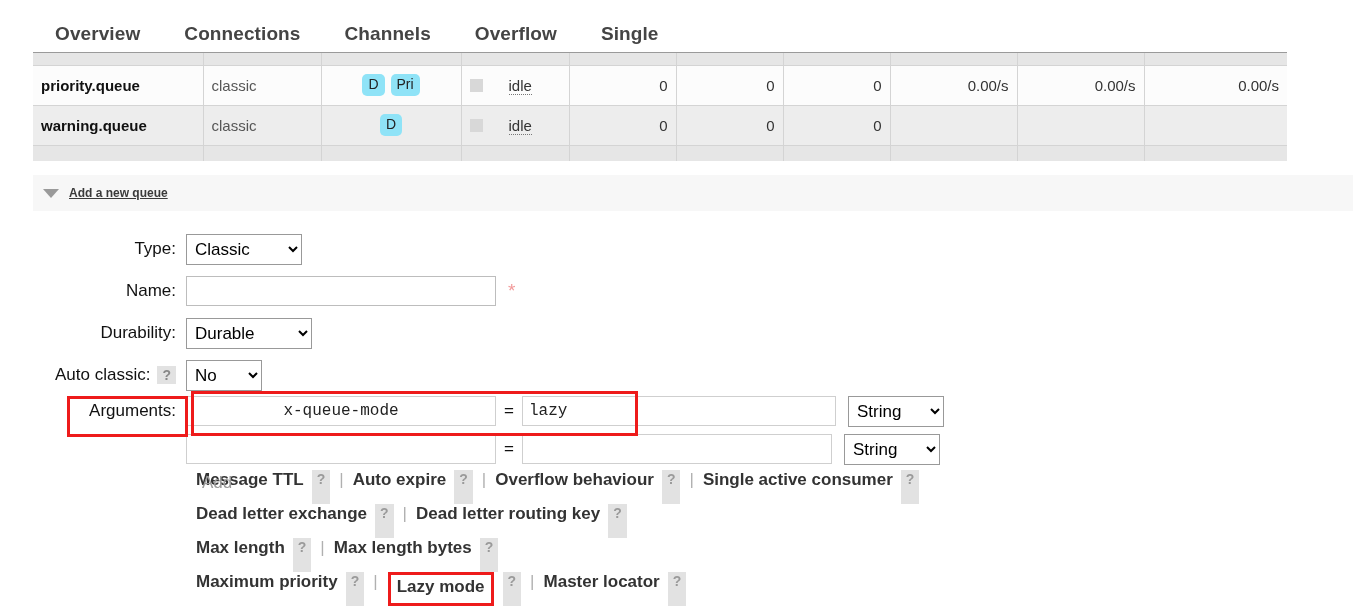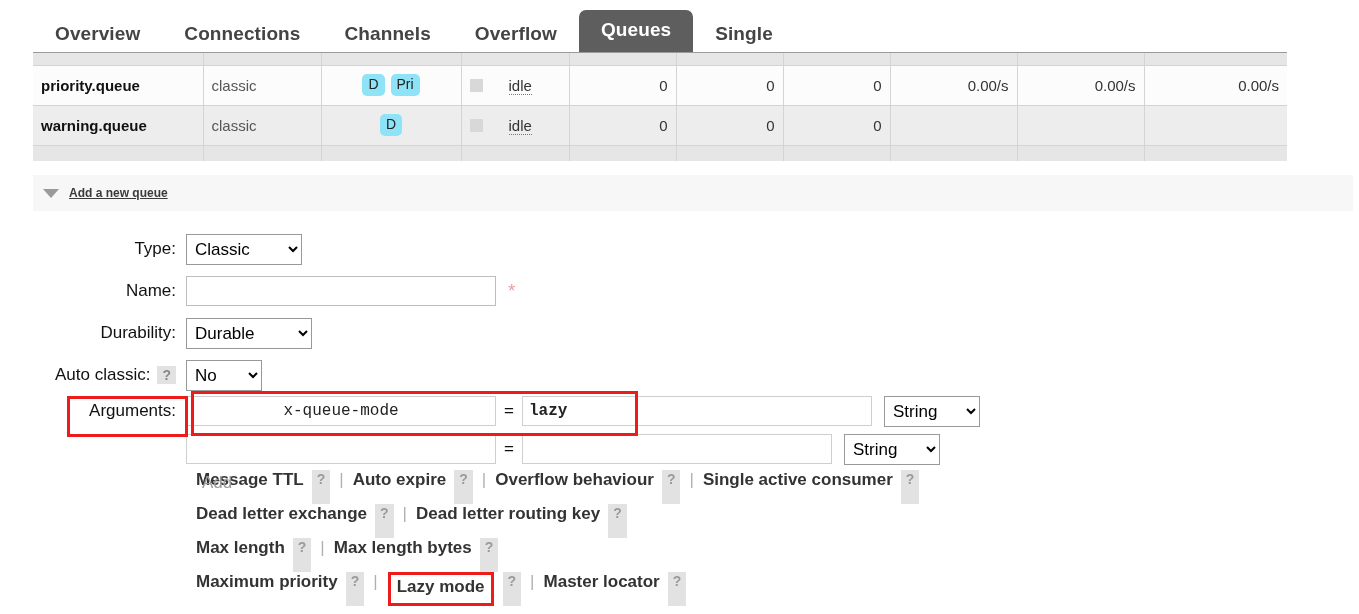--- a/index.html
+++ b/index.html
@@ -240,21 +240,20 @@
 </head>
 <body>
 
 <div class="page">
 
   <div class="nav">
     <div class="nav-tab">Overview</div>
     <div class="nav-tab">Connections</div>
     <div class="nav-tab">Channels</div>
     <div class="nav-tab">Overflow</div>
-    <div class="nav-tab active">Queues</div>
     <div class="nav-tab">Single</div>
   </div>
 
   <div class="table-wrap">
     <table class="queues">
       <colgroup>
         <col style="width:170px">
         <col style="width:118px">
         <col style="width:140px">
         <col style="width:108px">
@@ -368,21 +367,21 @@
   </div>
 
   <div class="args-block">
 
     <div class="arg-row">
       <div class="arg-label-cell">
         <span class="arg-label">Arguments:</span>
       </div>
       <input class="argin" style="width: 310px; text-align: center;" type="text" value="x-queue-mode">
       <span class="eq">=</span>
-      <input class="argin" style="width: 350px; font-weight: bold;" type="text" value="lazy">
+      <input class="argin" style="width: 314px;" type="text" value="lazy">
       <select class="typesel" style="margin-left:12px">
         <option>String</option>
       </select>
     </div>
 
     <div class="arg-row">
       <div class="arg-label-cell"></div>
       <input class="argin" style="width: 310px;" type="text" value="">
       <span class="eq">=</span>
       <input class="argin" style="width: 310px;" type="text" value="">

